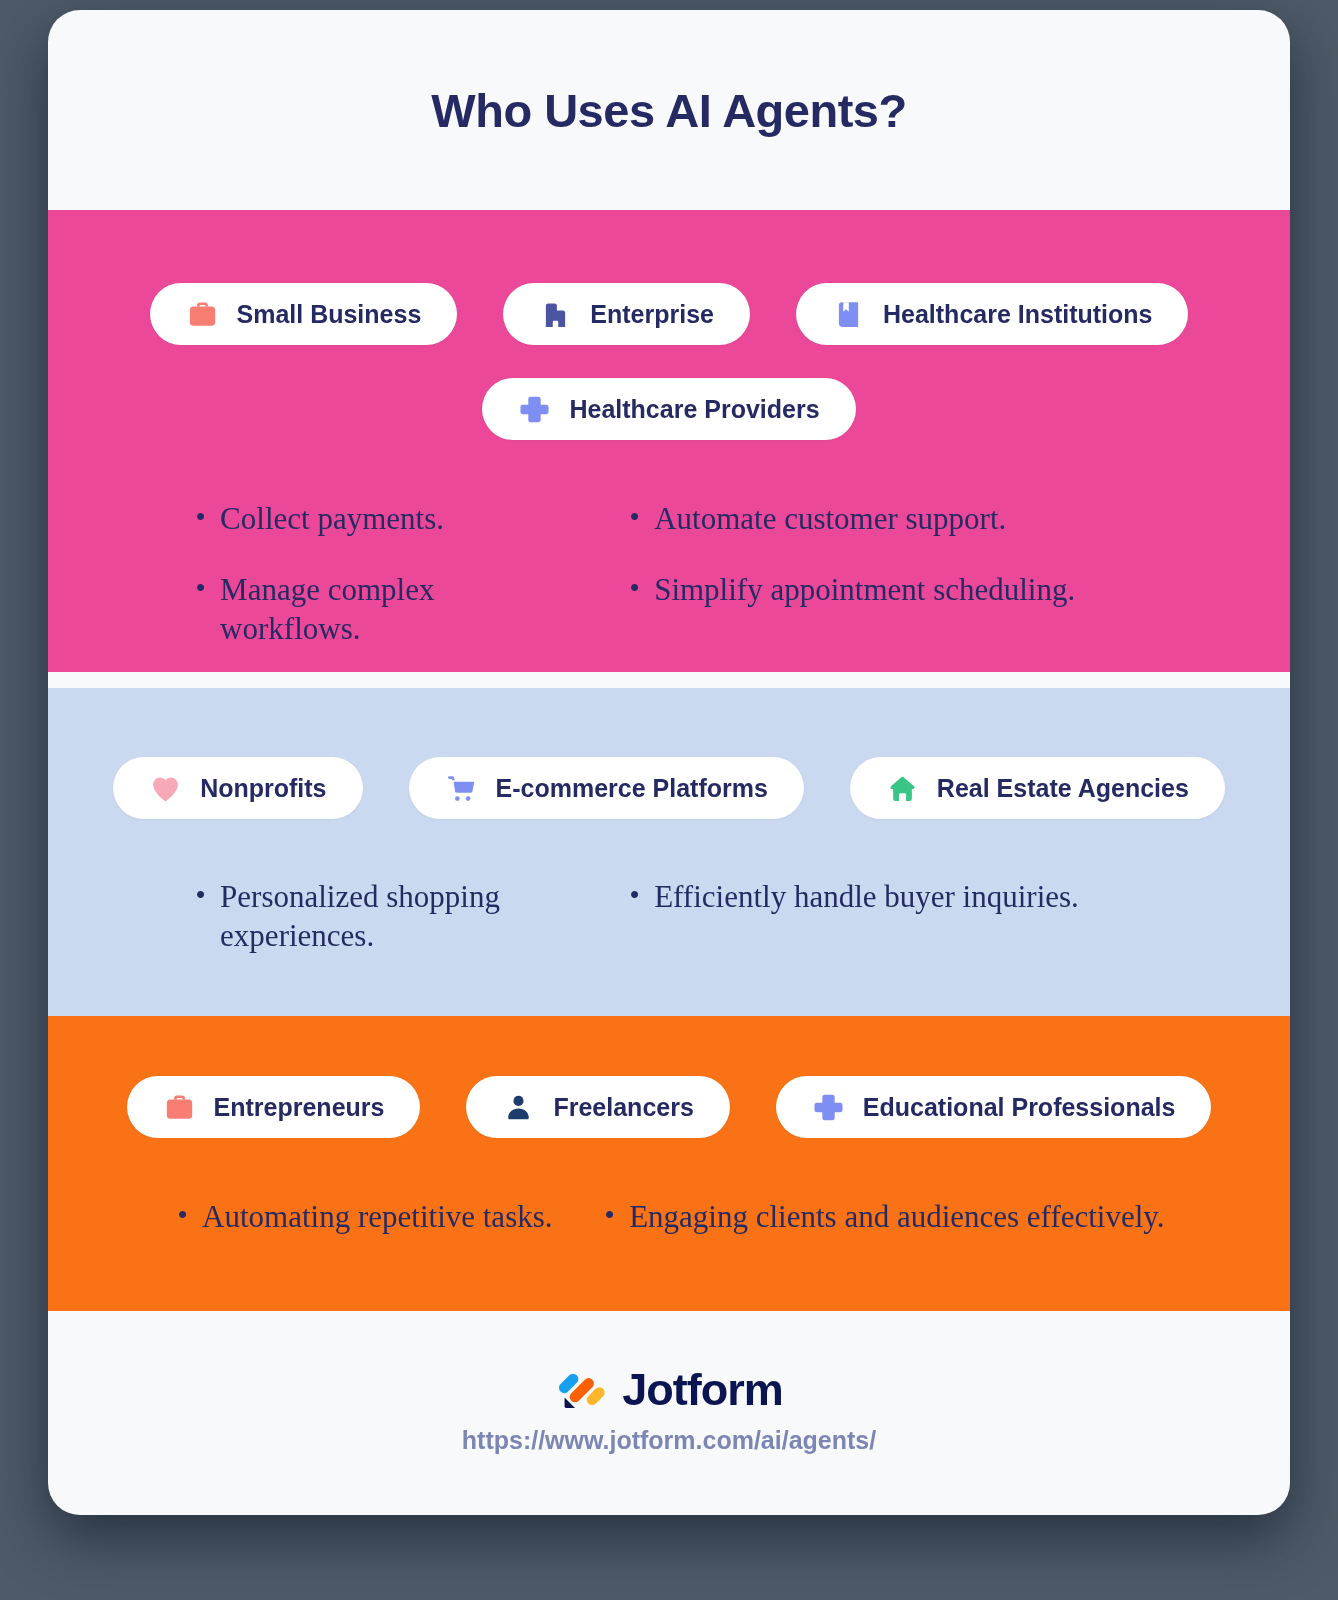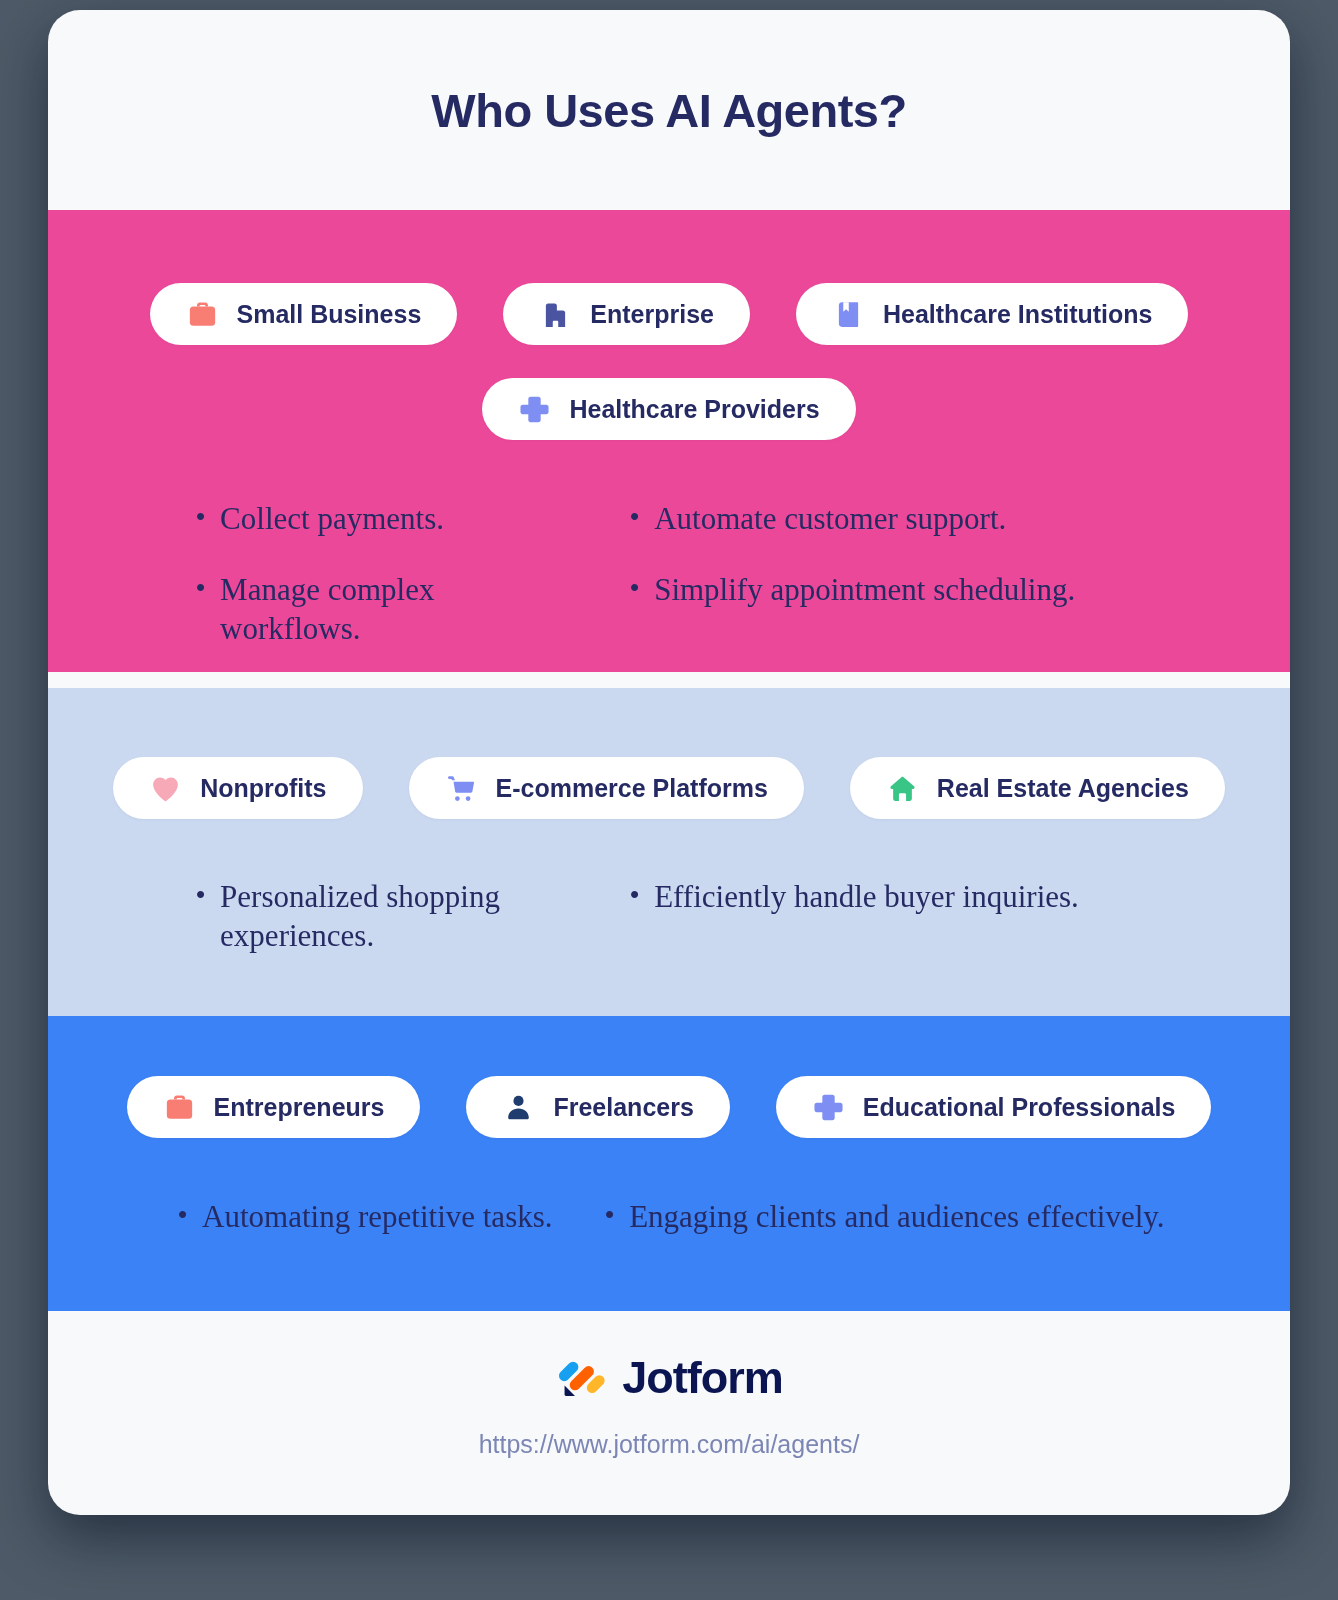--- a/index.html
+++ b/index.html
@@ -48,25 +48,25 @@
   .col { display:flex; flex-direction:column; }
   .sec1 .col-left, .sec2 .col-left { padding-left:148px; }
   .sec3 .col-left { padding-left:130px; }
   .sec1 .col-right, .sec2 .col-right { padding-left:48px; }
   .sec3 .col-right { padding-left:23px; }
   .bullet { display:flex; gap:15px; margin-bottom:32px; }
   .bullet .dot { color: var(--navy-text,#252a63); font-size:26px; line-height:1.25; }
   .bullet-text { font-size:31px; line-height:1.25; color: var(--navy-text,#252a63); font-family: Liberation Serif, serif; }
   .sec2 .col-left .bullet-text { max-width:295px; }
 
-  .brand-row { display:flex; justify-content:center; align-items:center; gap:13px; padding-top:40px; }
+  .brand-row { display:flex; justify-content:center; align-items:center; gap:13px; padding-top:52px; }
   .logo-mark { width:54px; height:54px; display:inline-flex; }
   .logo-mark svg { width:100%; height:100%; }
   .brand-name { font-size:45px; font-weight:bold; letter-spacing:-1px; color: var(--brand-navy,#0a1551); }
-  .url { text-align:center; margin-top:25px; font-size:25px; color: var(--url-text,#7c86b4); }
+  .url { text-align:center; margin-top:9px; font-size:25px; color: var(--url-text,#7c86b4); font-weight: bold; }
 </style>
 </head>
 <body>
 
 <div class="card">
 
   <div class="header">
     <div class="title">Who Uses AI Agents?</div>
   </div>
 
@@ -172,21 +172,21 @@
         </div>
       <div class="col col-right">
           <div class="bullet">
             <span class="dot">•</span>
             <span class="bullet-text">Efficiently handle buyer inquiries.</span>
           </div>
         </div>
     </div>
   </div>
 
-  <div class="section sec3" style="background: #3b82f6;">
+  <div class="section sec3" style="background: #f97316;">
     <div class="pill-row row1">
         <div class="pill">
           <span class="pill-icon" style="color: rgb(248, 126, 116);">
             <svg viewBox="0 0 24 24" fill="currentColor">
               <path d="M10 3.2h4c1.1 0 2 .9 2 2v1h-2v-.8c0-.2-.2-.4-.4-.4h-3.2c-.2 0-.4.2-.4.4v.8H8v-1c0-1.1.9-2 2-2z"></path>
               <rect x="2.8" y="6.2" width="18.4" height="14" rx="2.6"></rect>
             </svg>
           </span>
           <span class="pill-label">Entrepreneurs</span>
         </div>

